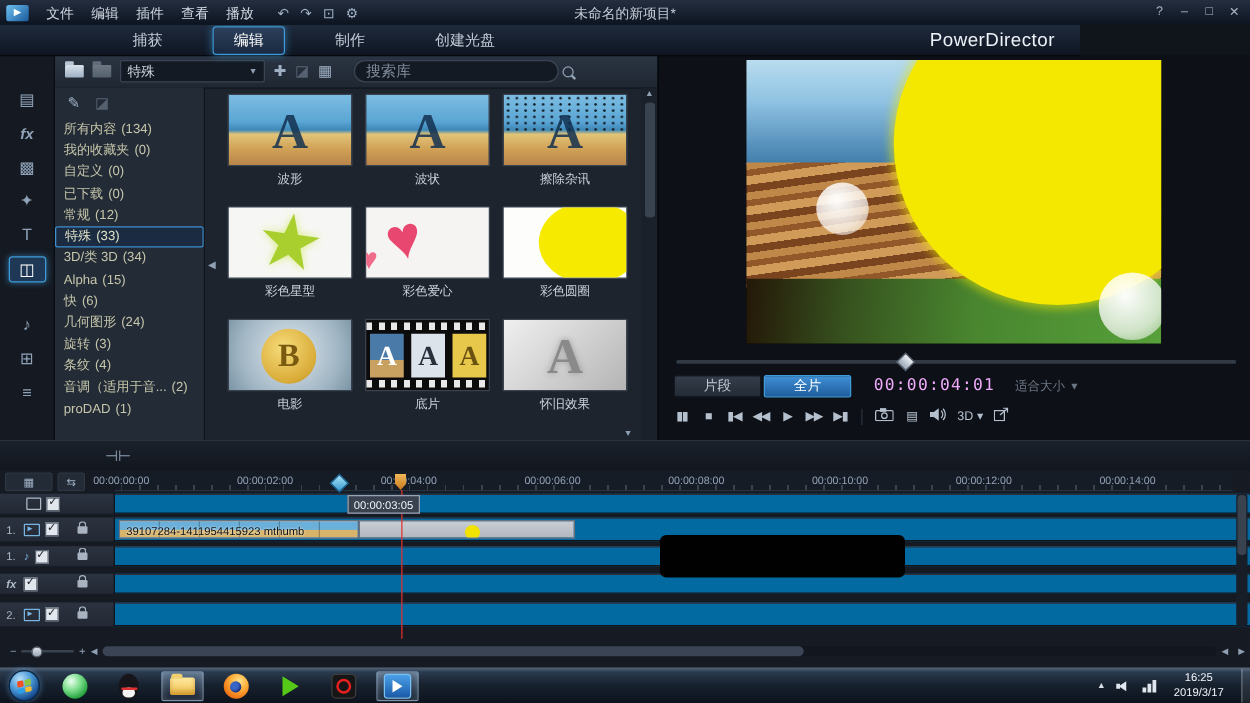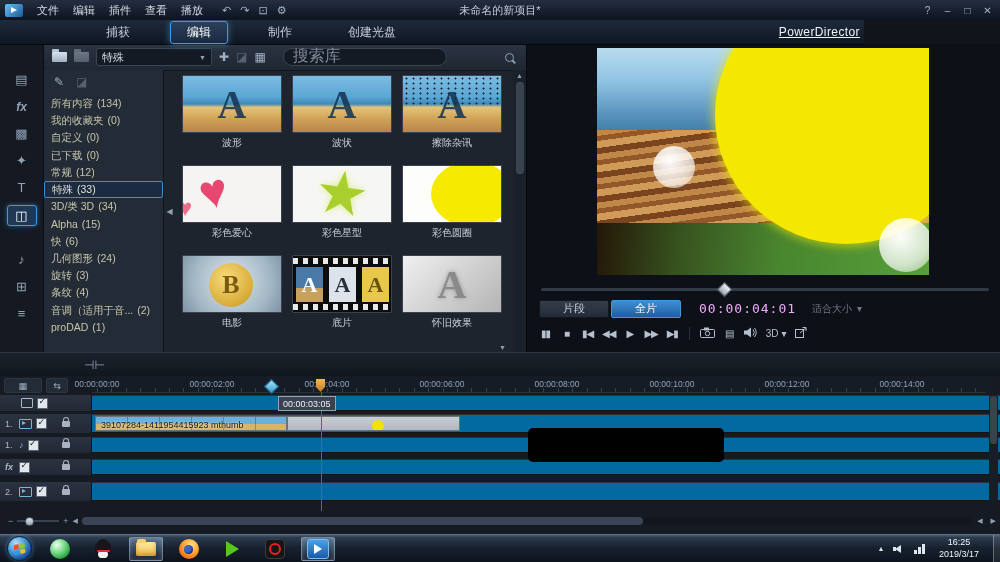--- a/index.html
+++ b/index.html
@@ -20,21 +20,21 @@
   .win-controls{margin-left:auto;display:flex;gap:3px;padding-right:4px;}
   .win-btn{width:17px;text-align:center;color:#aab4c2;font-size:10px;}
 
   
   .tabbar{position:absolute;left:0;top:20px;width:864px;height:24px;display:flex;align-items:center;
     background:linear-gradient(#1e2a3c,#0f1622);border-bottom:1px solid #05080d;z-index:29;}
   .tab{padding:2px 16px;font-size:12px;color:#c2cbd8;margin-right:24px;}
   .tab:first-child{margin-left:90px;}
   .tab.active{border:1px solid #3e9ad8;background:linear-gradient(#2c405c,#1a2940);border-radius:3px;
     color:#fff;box-shadow:0 0 7px rgba(62,154,216,.65);}
-  .brand{margin-left:auto;margin-right:4px;font-size:12px;color:#eef3f8;letter-spacing:.4px;text-decoration:underline;}
+  .brand{margin-left:auto;margin-right:20px;font-size:15px;color:#eef3f8;letter-spacing:.4px;}
 
   
   .iconstrip{position:absolute;left:0;top:44px;width:44px;height:308px;background:#151a22;
     border-right:1px solid #0a0e14;display:flex;flex-direction:column;align-items:center;
     padding-top:26px;gap:8px;box-sizing:border-box;}
   .room{width:28px;height:19px;display:flex;align-items:center;justify-content:center;
     color:#8fa2b8;font-size:13px;}
   .room.fx{font-style:italic;font-weight:bold;font-size:12px;}
   .room.active{border:1px solid #3e9ad8;background:#1e3856;border-radius:3px;color:#fff;
     box-shadow:0 0 5px rgba(62,154,216,.55);}
@@ -46,22 +46,22 @@
     background:linear-gradient(#2b3442,#1f2732);border-bottom:1px solid #11161e;}
   .mini-folder{width:15px;height:10px;background:linear-gradient(#d8e2ec,#9fb0c2);border-radius:1px;position:relative;}
   .mini-folder::before{content:"";position:absolute;top:-3px;left:0;width:7px;height:3px;background:#b8c6d4;border-radius:1px 1px 0 0;}
   .dim{opacity:.4;}
   .lib-dd{width:104px;height:16px;background:#141a24;border:1px solid #3a4452;border-radius:2px;
     font-size:11px;display:flex;align-items:center;padding:0 5px;color:#d4dce6;}
   .lib-dd .caret{margin-left:auto;font-size:7px;color:#8fa0b4;}
   .ltb-glyph{color:#9fb0c4;font-size:12px;}
   .search{width:148px;height:16px;background:#141a24;border:1px solid #3a4452;border-radius:9px;
     display:flex;align-items:center;padding:0 7px;margin-left:10px;}
-  .search input{flex:1;background:transparent;border:none;outline:none;font-size:16px;color:#c8d0da;
-    font-family:Liberation Mono, monospace;}
+  .search input{flex:1;background:transparent;border:none;outline:none;font-size:12px;color:#c8d0da;
+    font-family:Liberation Serif, serif;}
   .search input::placeholder{color:#7e8a99;}
   .mag{width:7px;height:7px;border:1.5px solid #8fa0b4;border-radius:50%;position:relative;flex:none;}
   .mag::after{content:"";position:absolute;width:4px;height:1.5px;background:#8fa0b4;
     transform:rotate(45deg);right:-3.5px;bottom:-1.5px;}
 
   .lib-body{position:absolute;top:26px;bottom:0;left:0;right:0;display:flex;}
   .cats{width:120px;background:#232b36;border-right:1px solid #11161e;padding:3px 0;
     font-size:10.5px;overflow:hidden;box-sizing:border-box;}
   .cats-tools{display:flex;gap:12px;padding:2px 10px 6px;color:#9fb0c4;font-size:12px;}
   .cat{display:flex;padding:1px 7px;color:#c6c6aa;white-space:nowrap;line-height:1.45;}
@@ -405,31 +405,31 @@
             </div>
           <div class="lbl">波状</div>
         </div>
         <div class="thumb">
           <div class="img t-beach t-noise">
               <span class="t-letter">A</span>
             </div>
           <div class="lbl">擦除杂讯</div>
         </div>
         <div class="thumb">
+          <div class="img t-star">
+              <span class="star"></span>
+            </div>
+          <div class="lbl">彩色星型</div>
+        </div>
+        <div class="thumb">
           <div class="img t-hearts">
               <span class="heart h1"></span>
               <span class="heart h2"></span>
             </div>
           <div class="lbl">彩色爱心</div>
-        </div>
-        <div class="thumb">
-          <div class="img t-star">
-              <span class="star"></span>
-            </div>
-          <div class="lbl">彩色星型</div>
         </div>
         <div class="thumb">
           <div class="img t-circle">
               <span class="yc"></span>
             </div>
           <div class="lbl">彩色圆圈</div>
         </div>
         <div class="thumb">
           <div class="img t-coin">
               <span class="coin">B</span>

